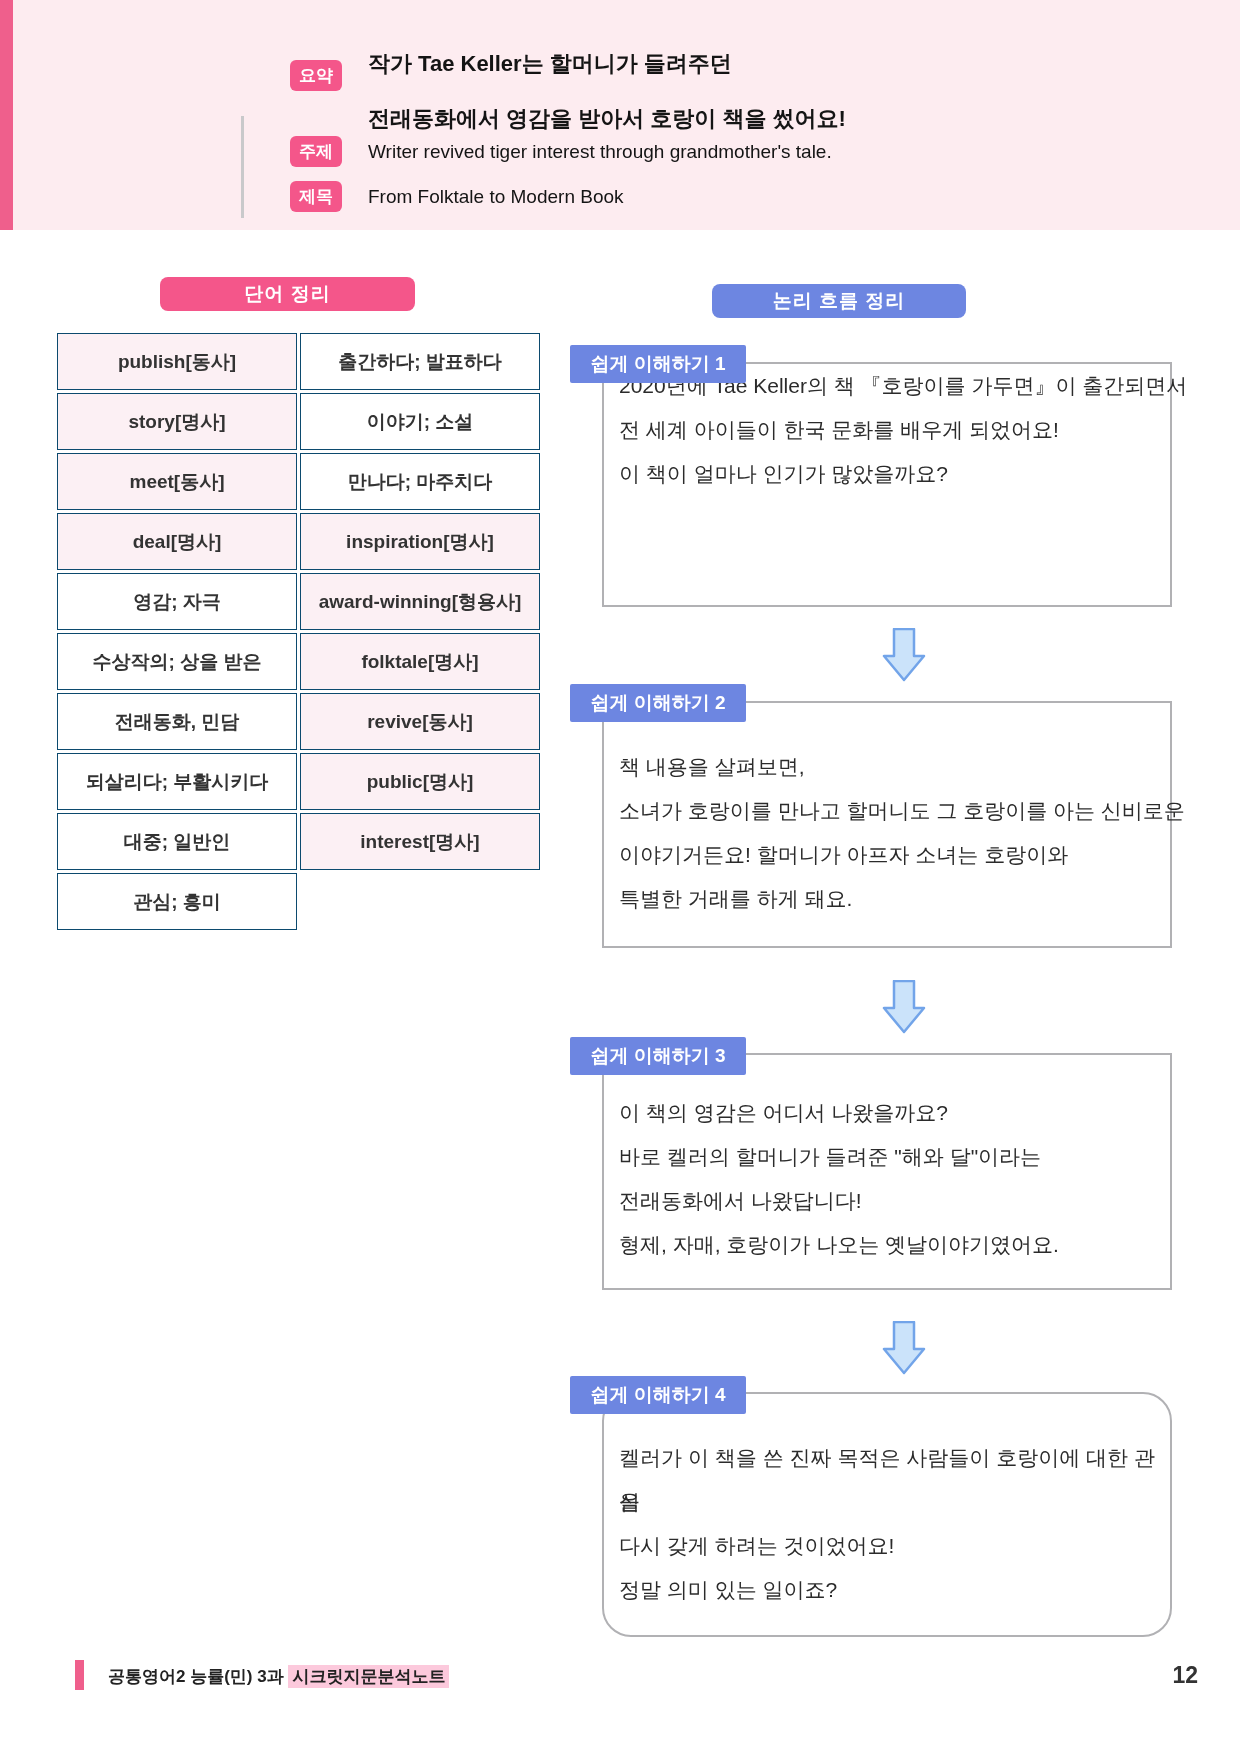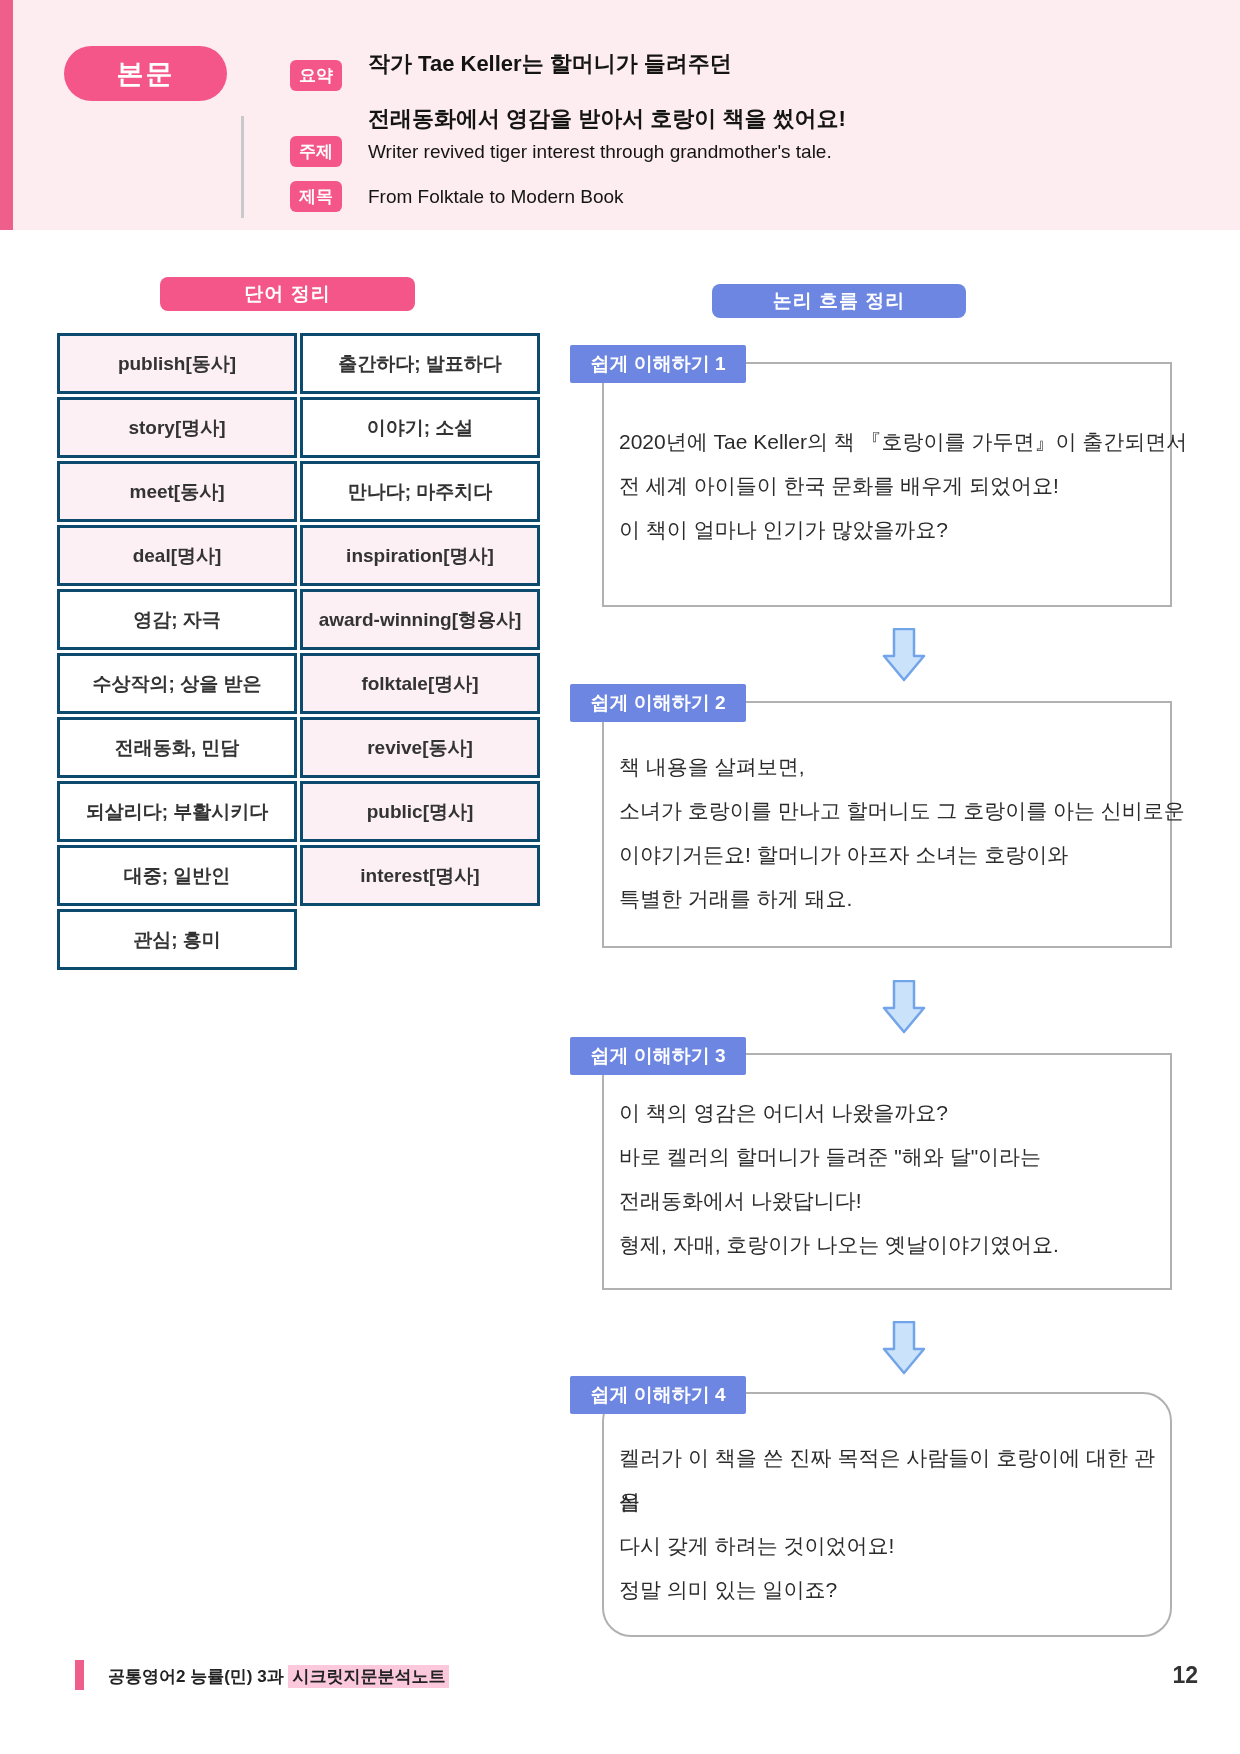--- a/index.html
+++ b/index.html
@@ -36,21 +36,21 @@
   }
   .pill-pink { left:160px; top:277px; width:255px; background:#f4568a; }
   .pill-blue { left:712px; top:284px; width:254px; background:#6d86e1; }
 
   
   .vocab-table {
     left:57px; top:333px; width:486px;
     display:grid; grid-template-columns:240px 240px; gap:3px;
   }
   .vcell {
-    height:55px; border:3px solid #0c4a6e; background:#fff;
+    height:55px; border:1px solid #0c4a6e; background:#fff;
     display:flex; align-items:center; justify-content:center;
     font-size:19px; font-weight:600; color:#333; white-space:nowrap;
   }
   .vcell.word { background:#fcf0f4; }
 
   
   .fbadge {
     left:570px; width:176px; height:38px; border-radius:2px; background:#6d86e1;
     color:#fff; font-size:19px; font-weight:700;
     display:flex; align-items:center; justify-content:center; z-index:2;
@@ -73,23 +73,20 @@
   .page-num { left:1148px; top:1662px; width:50px; text-align:right; font-size:23px; font-weight:600; color:#333; }
 </style>
 </head>
 <body>
 
 <div class="page">
 
   <div class="abs header-bg"></div>
   <div class="abs header-strip"></div>
 
-  <div class="abs bonmun-pill">
-    <span>본문</span>
-  </div>
   <div class="abs num-divider"></div>
 
   <div class="abs mini-badge" style="left:290px; top:60px;">
     <span>요약</span>
   </div>
   <div class="abs h-bold" style="left:368px; top:49px;">작가 Tae Keller는 할머니가 들려주던</div>
   <div class="abs h-bold" style="left:368px; top:104px;">전래동화에서 영감을 받아서 호랑이 책을 썼어요!</div>
 
   <div class="abs mini-badge" style="left:290px; top:136px;">
     <span>주제</span>
@@ -126,21 +123,21 @@
     <div class="vcell">되살리다; 부활시키다</div>
     <div class="vcell word">public[명사]</div>
     <div class="vcell">대중; 일반인</div>
     <div class="vcell word">interest[명사]</div>
     <div class="vcell">관심; 흥미</div>
   </div>
 
   <div class="abs fbadge" style="top:345px;">
     <span>쉽게 이해하기 1</span>
   </div>
-  <div class="abs fbox" style="top:362px; height:245px; padding-top:56px;">
+  <div class="abs fbox" style="top:362px; height:245px; ">
     <div class="fline">2020년에 Tae Keller의 책 『호랑이를 가두면』이 출간되면서</div>
     <div class="fline">전 세계 아이들이 한국 문화를 배우게 되었어요!</div>
     <div class="fline">이 책이 얼마나 인기가 많았을까요?</div>
   </div>
 
   <div class="abs arrow-wrap" style="top:628px;">
     <svg width="52" height="56" viewBox="0 0 52 56">
       <path d="M16 1 H36 V28 H46 L26 52 L6 28 H16 Z" fill="#cbe3fa" stroke="#72a4e9" stroke-width="2.5" stroke-linejoin="round"></path>
     </svg>
   </div>

